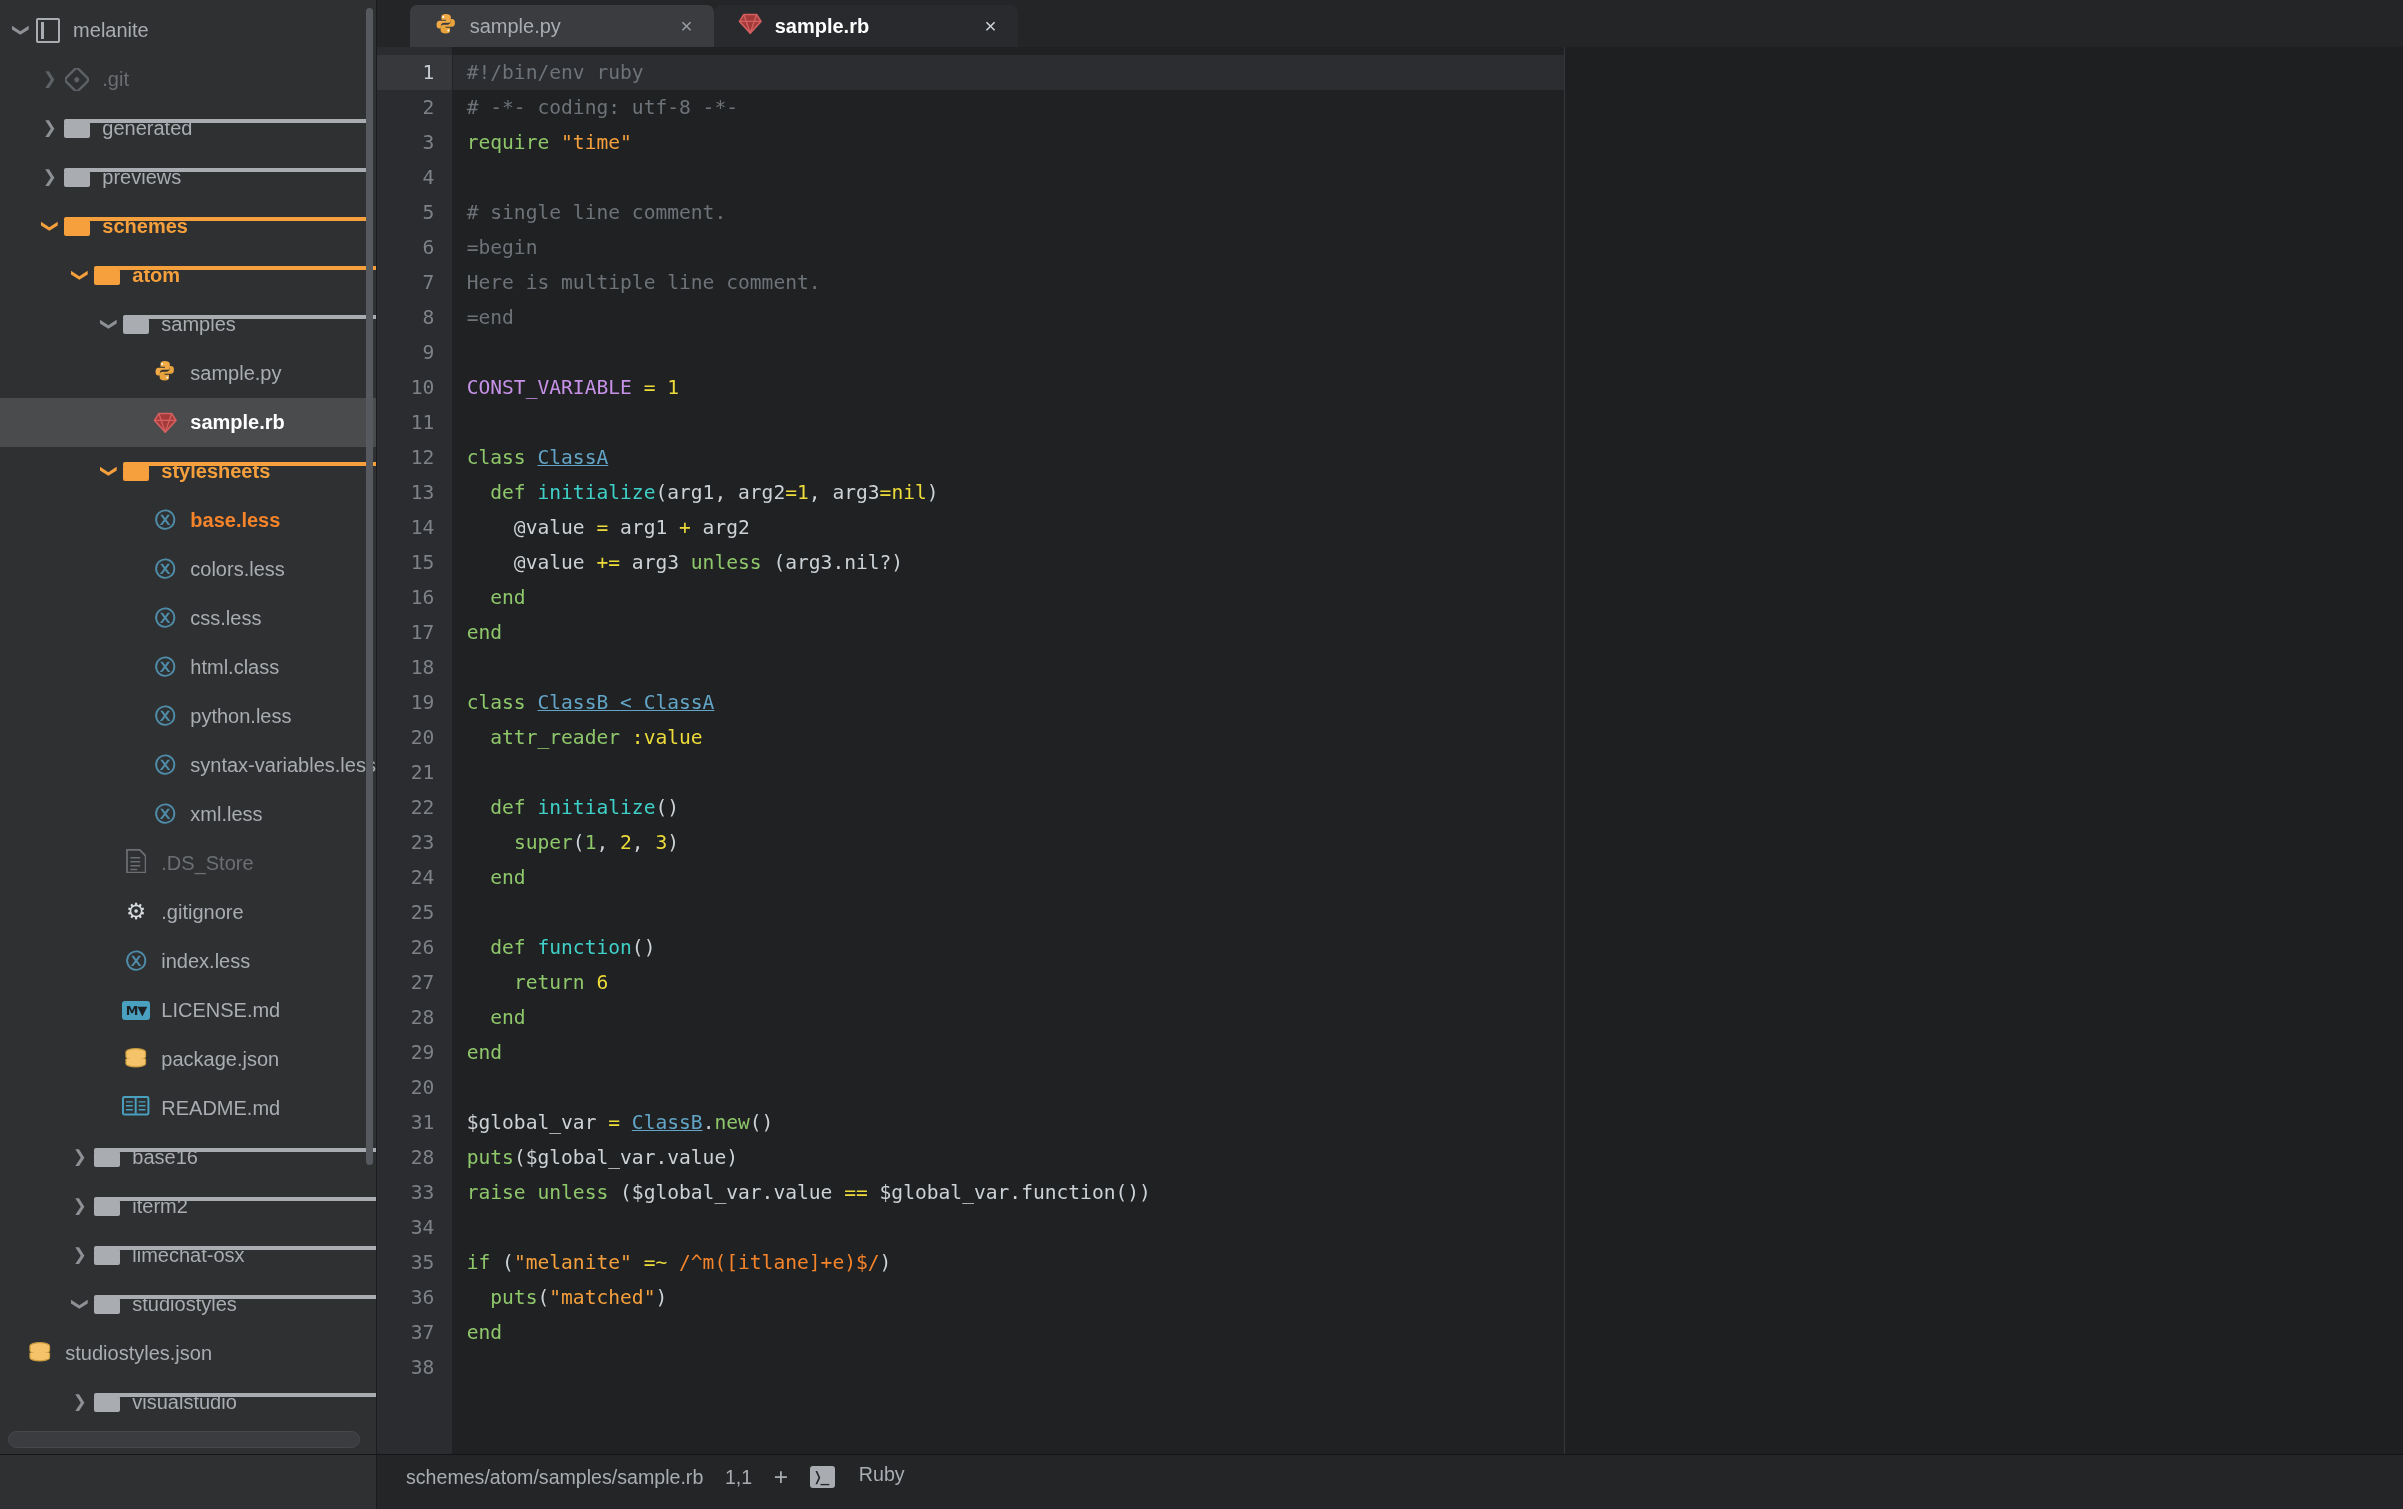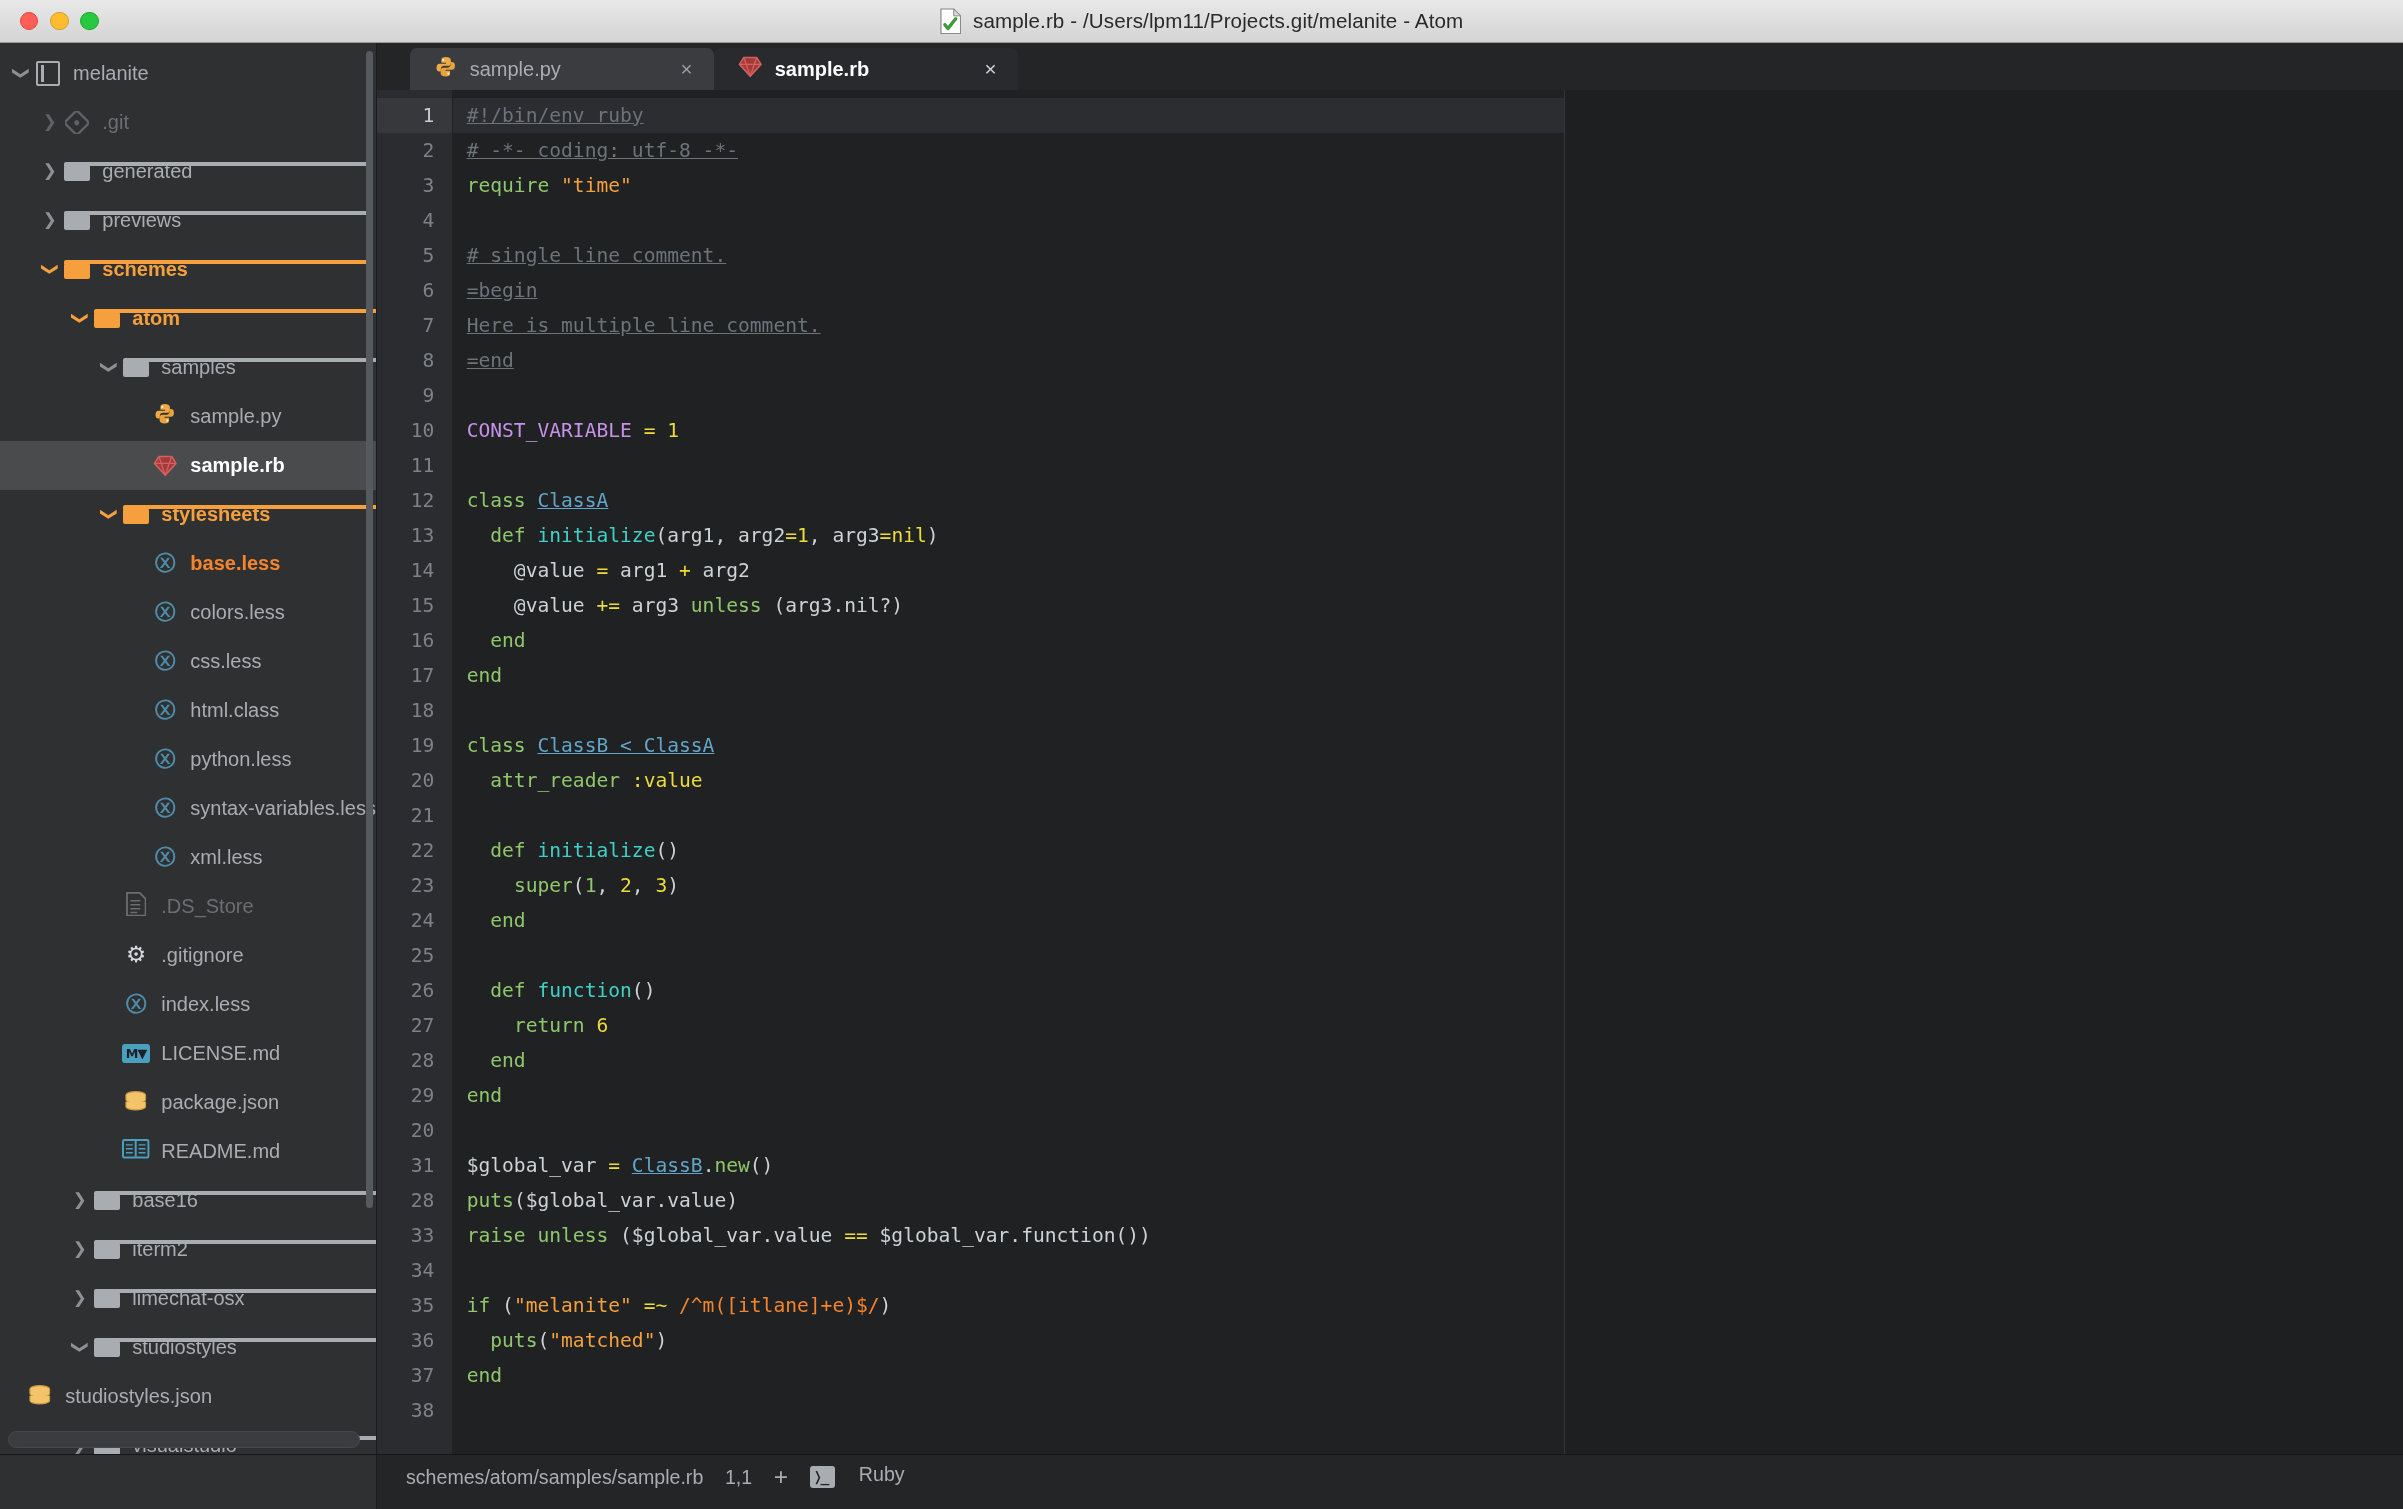--- a/index.html
+++ b/index.html
@@ -131,21 +131,21 @@
   .code {
     font-family: "DejaVu Sans Mono", monospace; font-size: 19.6px;
     white-space: pre; padding-left: 13.7px;
   }
   .code .ln { height: 35px; line-height: 35px; }
   .code .ln.cur { background: #2b2d30; margin-left:-13.7px; padding-left:13.7px; }
   .wrapguide { position: absolute; top: 0; bottom: 0; left: 1111px; width: 1px; background: #33363a; }
   .right-dark { position:absolute; top:0; bottom:0; left:1111px; right:0; background:#1d1f21; }
 
   
-  .c-comment { color: #6d7378; text-decoration: underline; }
+  .c-comment { color: #6d7378; }
   .c-kw      { color: #8fc76b; }
   .c-str     { color: #f5a03c; }
   .c-const   { color: #c792e8; }
   .c-num     { color: #eddb3a; }
   .c-op      { color: #eddb3a; }
   .c-fn      { color: #3fd1c8; }
   .c-class   { color: #63a5c7; text-decoration: underline; }
   .c-plain   { color: #cdd2d6; }
   .c-sym     { color: #eddb3a; }
   .c-rx      { color: #f5842b; }
@@ -161,37 +161,20 @@
   }
   .statusbar-outer { display:flex; height:55px; flex:0 0 55px; background:#232527; border-top:1px solid #131517; }
   .sb-tree-part { width: 377px; flex:0 0 377px; background:#2f3032; border-right:1px solid #1b1c1e; }
   .sb-main-part { flex:1 1 auto; display:flex; align-items:center; justify-content:flex-start; padding: 0 33px 10px 29px; font-size:19.6px; color:#a9adb2; }
 </style>
 </head>
 <body>
 
 <div class="window">
 
-  <div class="titlebar">
-    <div class="traffic">
-      <span class="tl tl-red"></span>
-      <span class="tl tl-yellow"></span>
-      <span class="tl tl-green"></span>
-    </div>
-    <div class="title-center">
-      <span class="doc-icon">
-        <svg width="21.6" height="26.5" viewBox="0 0 22 27">
-          <path d="M1 1h13l7 7v18H1z" fill="#fdfdfd" stroke="#8a8a8a" stroke-width="1.2"></path>
-          <path d="M14 1l7 7h-7z" fill="#d8d8d8" stroke="#8a8a8a" stroke-width="1"></path>
-          <path d="M5 17l3 4 8-10" fill="none" stroke="#3c9c3c" stroke-width="3.4" stroke-linecap="round" stroke-linejoin="round"></path>
-        </svg>
-      </span>
-      <span class="title-text">sample.rb - /Users/lpm11/Projects.git/melanite - Atom</span>
-    </div>
-  </div>
 
   <div class="body-row">
 
     <div class="sidebar">
       <div class="tree" id="tree">
           <div class="tree-row" style="padding-left: 7.8px;">
             <span class="twisty"><span style="display:inline-block;transform:rotate(90deg);">❯</span></span>
             <span class="ticon">
               <span class="repoicon"></span>
             </span>

